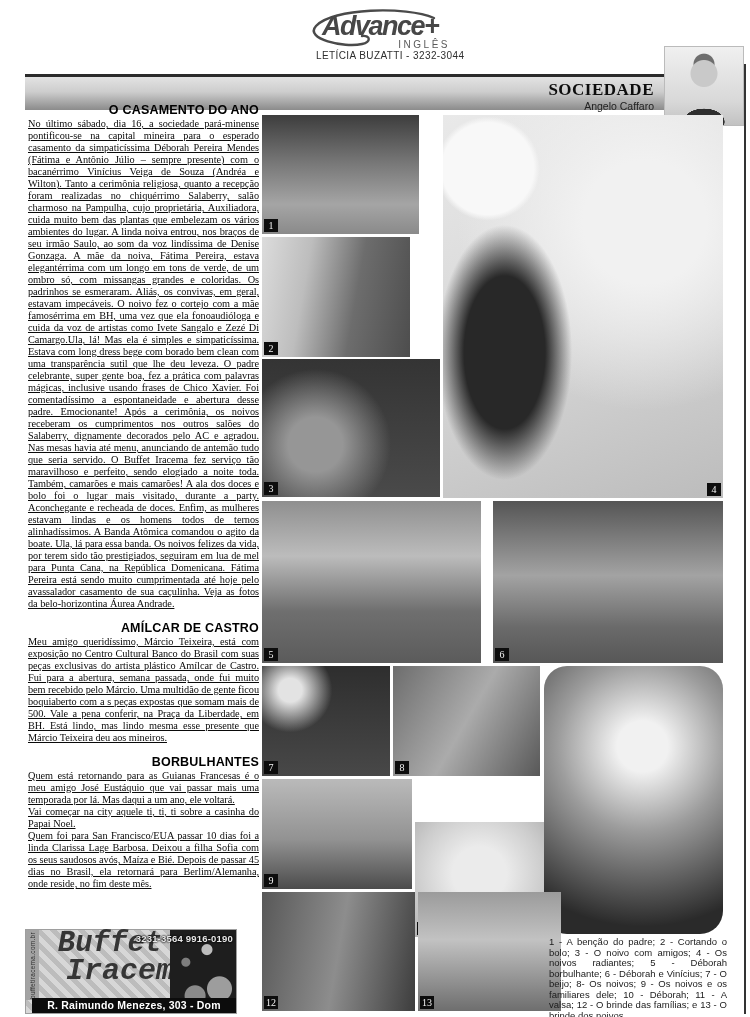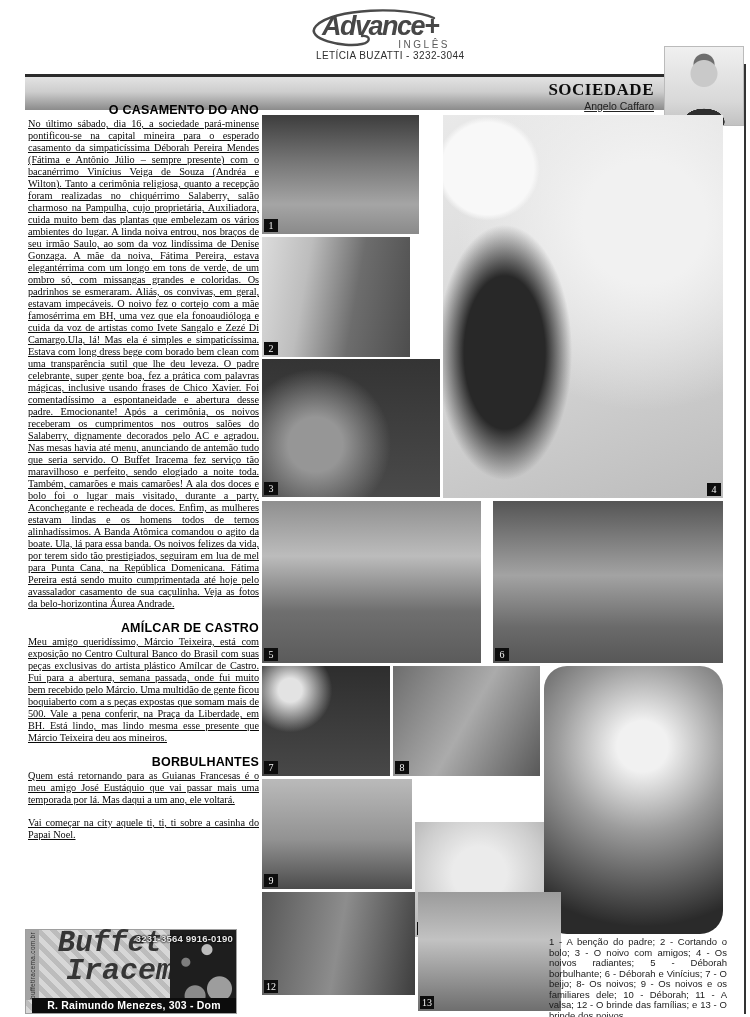--- a/index.html
+++ b/index.html
@@ -14,37 +14,37 @@
   .swoosh { position:absolute; left:0; top:-2px; width:158px; height:52px; }
   .logo-text { position:absolute; left:20px; top:3px; font:italic 700 27px "Liberation Sans", sans-serif; color:#474747; letter-spacing:-1.5px; }
   .logo-sub { position:absolute; right:10px; top:31px; font:400 10px "Liberation Sans", sans-serif; color:#5a5a5a; letter-spacing:2.5px; }
   .logo-contact { position:absolute; left:316px; top:50px; font:400 10px "Liberation Sans", sans-serif; color:#2e2e2e; letter-spacing:.4px; }
   .soc-bar {
     position:absolute; left:25px; top:74px; width:699px; height:36px;
     background:linear-gradient(180deg,#e3e3e3 0%,#cdcdcd 45%,#8b8b8b 100%);
     border-top:3px solid #2b2b2b; padding-right:70px; text-align:right;
   }
   .soc-title { font:700 17px "Liberation Serif", serif; color:#0d0d0d; margin-top:3px; letter-spacing:.5px; }
-  .soc-author { font:400 10.5px "Liberation Sans", sans-serif; color:#222; margin-top:0px;text-decoration:underline; }
+  .soc-author { font:400 10.5px "Liberation Sans", sans-serif; color:#222; margin-top:0px; }
   .author-photo {
     position:absolute; left:664px; top:46px; width:80px; height:80px;
     background:
       radial-gradient(circle at 50% 34%, #c9c9c9 0 13px, rgba(0,0,0,0) 14px),
       radial-gradient(circle at 50% 22%, #6e6e6e 0 10px, rgba(0,0,0,0) 11px),
       radial-gradient(ellipse 34px 22px at 50% 96%, #2e2e2e 0 60%, rgba(0,0,0,0) 61%),
       linear-gradient(180deg,#f0f0f0 0%,#d8d8d8 70%,#c2c2c2 100%);
     border:1px solid #bbb;
   }
   .page-rule { position:absolute; left:744px; top:64px; width:2px; height:950px; background:#333; }
   
   .article-col { position:absolute; left:28px; top:103px; width:231px; height:820px; overflow:hidden; }
   .sec { margin-bottom:11px; }
   .sec-title { font:700 12.5px/15px "Liberation Sans", sans-serif; color:#000; letter-spacing:.2px;text-align:right; }
   .sec p { font:10.3px/12px "Liberation Serif", serif; color:#0a0a0a; text-align:justify; letter-spacing:-.05px;text-decoration:underline; }
-  .sec p + p { margin-top:11px; }
+  .sec p + p { }
   
   .ph { position:absolute; background:#9a9a9a; }
   .ph .badge {
     position:absolute; left:2px; bottom:2px; width:14px; height:13px;
     background:#0d0d0d; color:#f4f4f4; font:400 10px/13px "Liberation Serif", serif;
     text-align:center;
   }
   .ph .badge.right { left:auto; right:2px; }
   .p1 { left:262px; top:115px; width:157px; height:119px;
         background:linear-gradient(180deg,#3d3d3d 0%,#777 40%,#a5a5a5 75%,#8a8a8a 100%); }
@@ -66,21 +66,21 @@
         background:radial-gradient(circle at 22% 22%, #e3e3e3 0 9%, rgba(0,0,0,0) 32%),
                    linear-gradient(180deg,#2e2e2e,#484848); }
   .p8 { left:393px; top:666px; width:147px; height:110px;
         background:linear-gradient(120deg,#6d6d6d 0%,#ababab 50%,#585858 100%); }
   .p9 { left:262px; top:779px; width:150px; height:110px;
         background:linear-gradient(180deg,#bababa 0%,#929292 55%,#4c4c4c 100%); }
   .p10 { left:415px; top:822px; width:129px; height:115px;
          background:radial-gradient(circle at 50% 45%, #ebebeb 0 30%, #cdcdcd 70%, #b2b2b2 100%);padding-left:20px; }
   .p11 { left:544px; top:666px; width:179px; height:268px;
          background:radial-gradient(circle at 55% 30%, #f1f1f1 0 12%, #9c9c9c 40%, #2a2a2a 85%);border-radius:23px; }
-  .p12 { left:262px; top:892px; width:153px; height:103px;
+  .p12 { left:262px; top:892px; width:153px; height:119px;
          background:linear-gradient(100deg,#585858 0%,#8d8d8d 50%,#3d3d3d 100%); }
   .p13 { left:418px; top:892px; width:143px; height:119px;
          background:linear-gradient(180deg,#9b9b9b 0%,#c2c2c2 40%,#6e6e6e 100%); }
   .collage-caption {
     position:absolute; left:549px; top:937px; width:178px;
     font:400 9.5px/10.5px "Liberation Sans", sans-serif; color:#1a1a1a; text-align:justify;
   }
   
   .ad { position:absolute; left:25px; top:929px; width:212px; height:85px;
         background:repeating-linear-gradient(45deg, rgba(255,255,255,.28) 0 5px, rgba(0,0,0,.06) 5px 10px), #c8c8c8;
@@ -135,20 +135,21 @@
 
     <div class="sec">
       <div class="sec-title">AMÍLCAR DE CASTRO</div>
       <p>Meu amigo queridíssimo, Márcio Teixeira, está com exposição no Centro Cultural Banco do Brasil com suas peças exclusivas do artista plástico Amílcar de Castro. Fui para a abertura, semana passada, onde fui muito bem recebido pelo Márcio. Uma multidão de gente ficou boquiaberto com a s peças expostas que somam mais de 500. Vale a pena conferir, na Praça da Liberdade, em BH. Está lindo, mas lindo mesma esse presente que Márcio Teixeira deu aos mineiros.</p>
     </div>
 
     <div class="sec">
       <div class="sec-title">BORBULHANTES</div>
       <p>Quem está retornando para as Guianas Francesas é o meu amigo José Eustáquio que vai passar mais uma temporada por lá. Mas daqui a um ano, ele voltará.</p>
       <p>Vai começar na city aquele ti, ti, ti sobre a casinha do Papai Noel.</p>
+      <p>Quem foi para San Francisco/EUA passar 10 dias foi a linda Clarissa Lage Barbosa. Deixou a filha Sofia com os seus saudosos avós, Maíza e Bié. Depois de passar 45 dias no Brasil, ela retornará para Berlim/Alemanha, onde reside, no fim deste mês.</p>
 
     </div>
 
   </div>
 
   <div class="ph p1">
     <span class="badge">1</span>
   </div>
   <div class="ph p2">
     <span class="badge">2</span>

